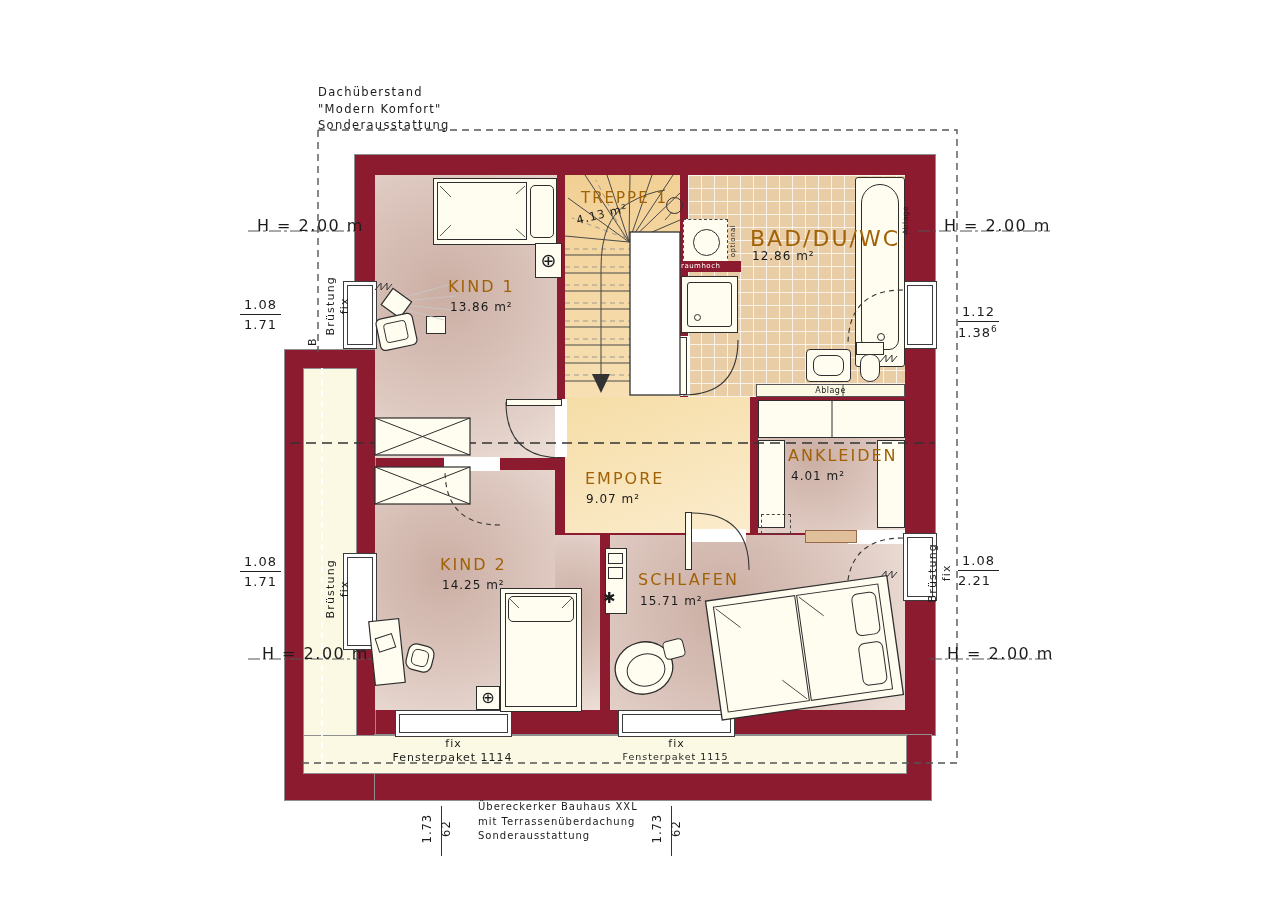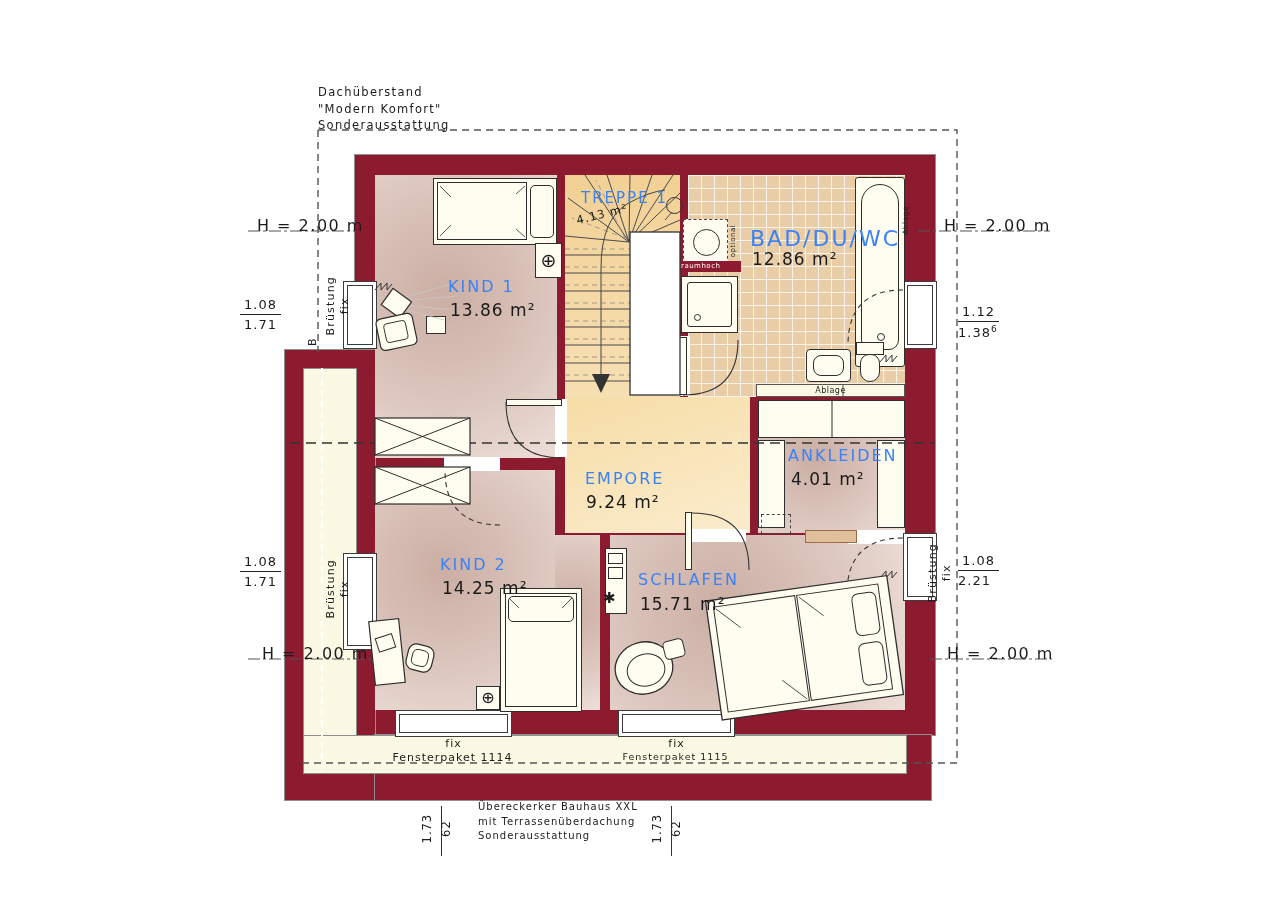--- a/index.html
+++ b/index.html
@@ -19,22 +19,22 @@
   .floor-terrace{background:#fbf9e3;border:1px solid #8f8f8f;}
   
   .furn{position:absolute;background:#fffdf0;border:1.3px solid #2e2e2e;box-sizing:border-box;}
   .furn-in{position:absolute;background:#fffdf0;border:1px solid #2e2e2e;box-sizing:border-box;}
   .opening{position:absolute;background:#fff;}
   .window{position:absolute;background:#fff;border:1px solid #3c3c3c;box-sizing:border-box;}
   .window .win-in{position:absolute;inset:3px;border:1px solid #3c3c3c;}
   .dashedbox{position:absolute;border:1.2px dashed #444;box-sizing:border-box;}
   
   .lbl{position:absolute;white-space:nowrap;line-height:1.15;}
-  .room-name{font-size:16px;letter-spacing:2px;color:#3b82f6;}
-  .room-area{font-size:17px;letter-spacing:1px;color:#1a1a1a;}
+  .room-name{font-size:16px;letter-spacing:2px;color:#a16207;}
+  .room-area{font-size:12px;letter-spacing:1px;color:#1a1a1a;}
   .ann{font-size:16px;letter-spacing:1.5px;}
   .small{font-size:9.5px;letter-spacing:.8px;}
   .tiny{font-size:7.5px;letter-spacing:.5px;}
   .rot90{transform:rotate(-90deg);}
   .frac{position:absolute;font-size:13px;letter-spacing:1px;text-align:center;}
   .frac .num{display:inline-block;border-bottom:1.4px solid #222;padding:0 4px 2px;}
   .frac .den{display:block;padding-top:2px;}
   .frac sup{font-size:9px;}
   .parapet{position:absolute;font-size:11px;letter-spacing:1.2px;text-align:center;line-height:1.25;}
   svg{position:absolute;left:0;top:0;pointer-events:none;}
@@ -263,21 +263,21 @@
 
   <div class="lbl rot90 z40" style="left:310px;top:336px;font-size:11px;">B</div>
 
   <div class="lbl room-name z40" style="left:448px;top:278px;">KIND 1</div>
   <div class="lbl room-area z40" style="left:450px;top:301px;">13.86 m²</div>
   <div class="lbl room-name z40" style="left:581px;top:190px;font-size:15px;">TREPPE 1</div>
   <div class="lbl room-area z40" style="left:576px;top:208px;transform:rotate(-14deg);font-size:11.5px;">4.13 m²</div>
   <div class="lbl room-name z40" style="left:750px;top:226px;font-size:22px;">BAD/DU/WC</div>
   <div class="lbl room-area z40" style="left:752px;top:250px;">12.86 m²</div>
   <div class="lbl room-name z40" style="left:585px;top:470px;">EMPORE</div>
-  <div class="lbl room-area z40" style="left:586px;top:493px;">9.24 m²</div>
+  <div class="lbl room-area z40" style="left:586px;top:493px;">9.07 m²</div>
   <div class="lbl room-name z40" style="left:788px;top:447px;">ANKLEIDEN</div>
   <div class="lbl room-area z40" style="left:791px;top:470px;">4.01 m²</div>
   <div class="lbl room-name z40" style="left:440px;top:556px;">KIND 2</div>
   <div class="lbl room-area z40" style="left:442px;top:579px;">14.25 m²</div>
   <div class="lbl room-name z40" style="left:638px;top:571px;">SCHLAFEN</div>
   <div class="lbl room-area z40" style="left:640px;top:595px;">15.71 m²</div>
 
   <div class="lbl tiny rot90 z40" style="left:886px;top:216px;width:40px;text-align:center;">Ablage</div>
   <div class="lbl tiny z40" style="left:756px;top:386px;width:149px;text-align:center;font-size:8px;">Ablage</div>
   <div class="lbl tiny z40" style="left:681px;top:262px;width:36px;text-align:center;color:#fff;font-size:7px;">raumhoch</div>

